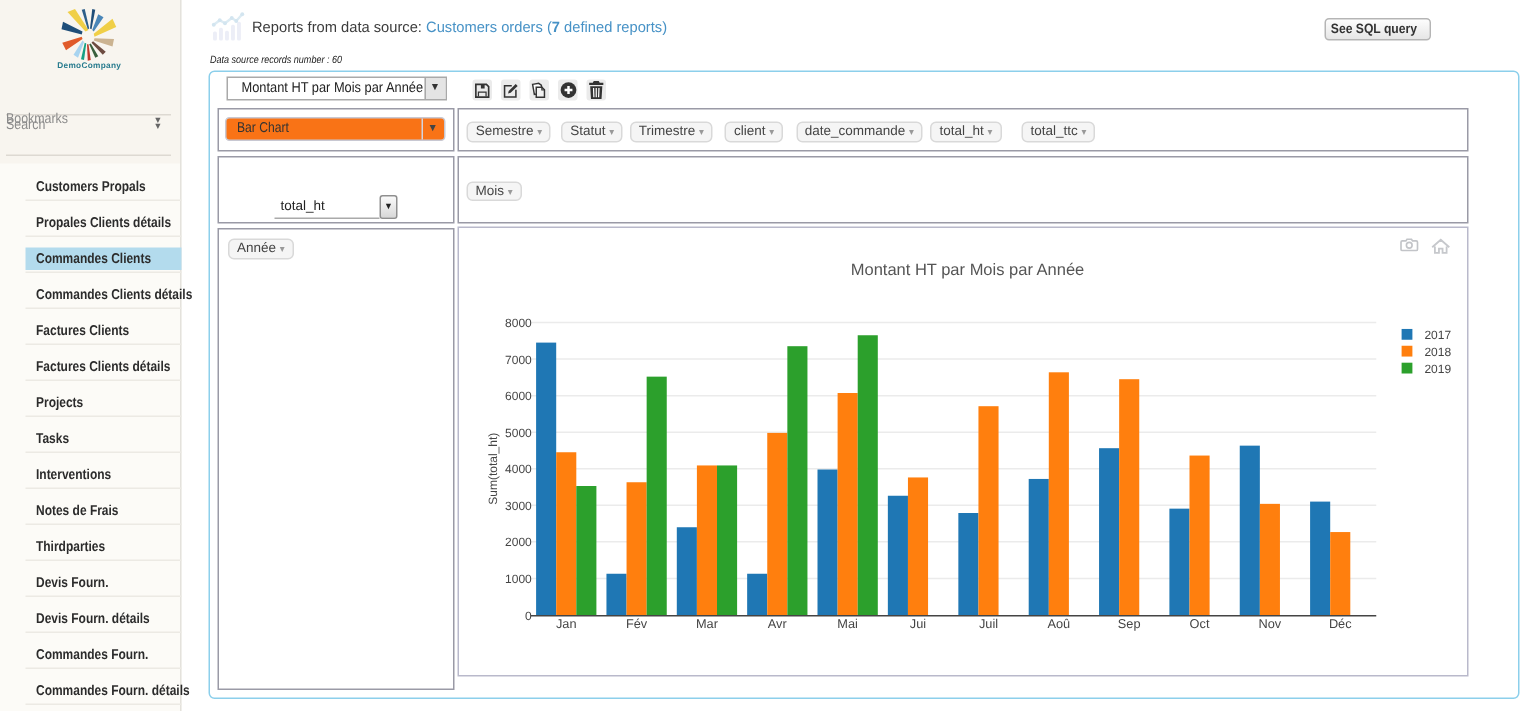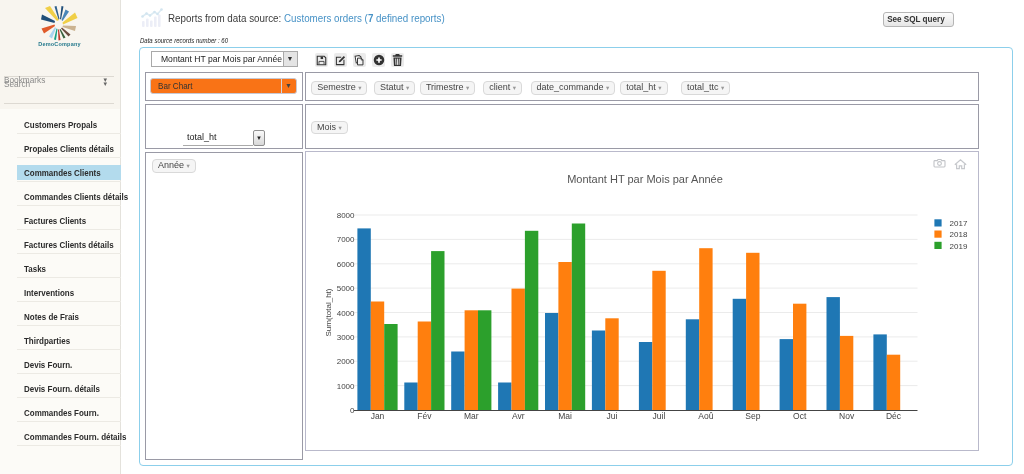--- a/index.html
+++ b/index.html
@@ -72,20 +72,23 @@
 <li>
           <span><i>Commandes Clients détails</i></span>
         </li>
 <li>
           <span><i>Factures Clients</i></span>
         </li>
 <li>
           <span><i>Factures Clients détails</i></span>
         </li>
 <li>
+          <span><i>Projects</i></span>
+        </li>
+<li>
           <span><i>Tasks</i></span>
         </li>
 <li>
           <span><i>Interventions</i></span>
         </li>
 <li>
           <span><i>Notes de Frais</i></span>
         </li>
 <li>
           <span><i>Thirdparties</i></span>

